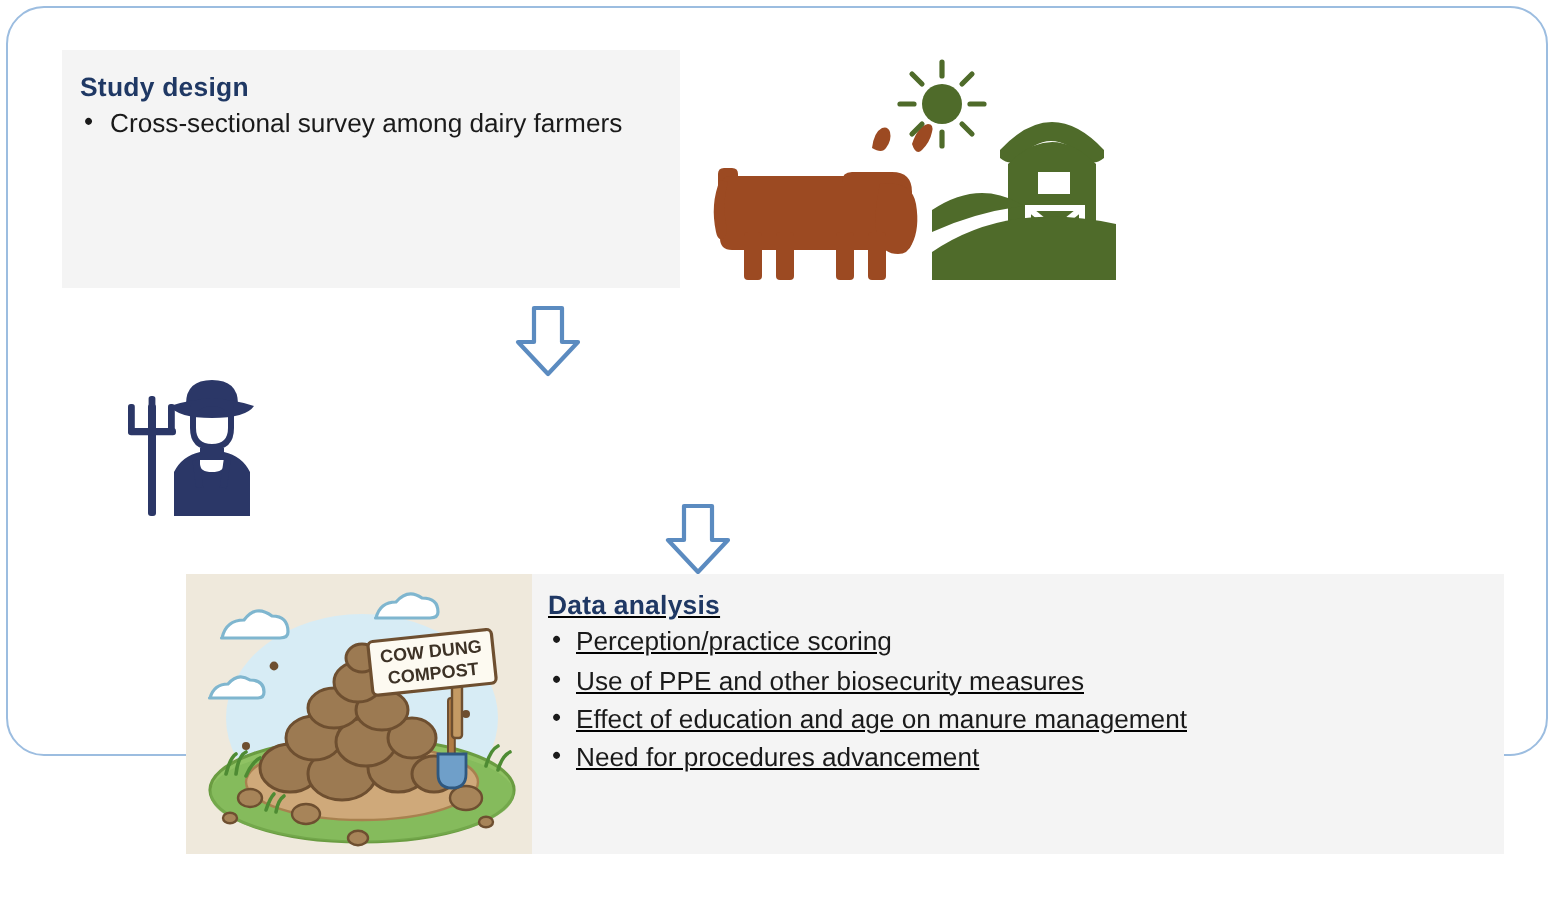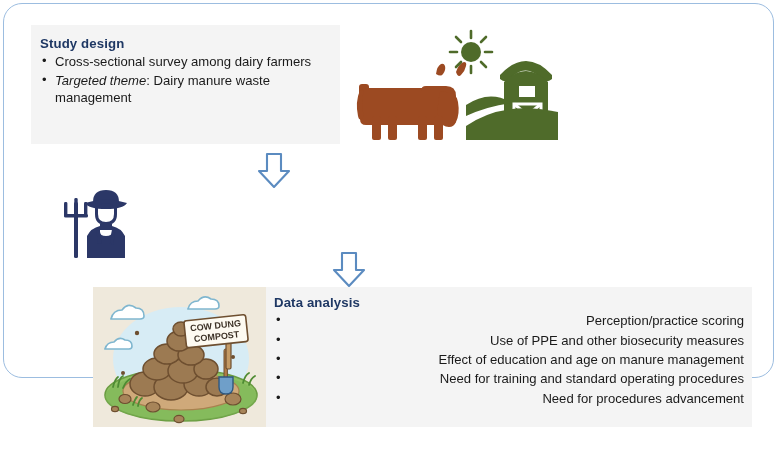--- a/index.html
+++ b/index.html
@@ -32,45 +32,42 @@
   .em{font-style:italic;}
 
   
   #panel-study{left:27px;top:21px;width:309px;height:119px;padding:11px 10px 0 9px;}
   #panel-study ul.bullets li{padding-left:15px;}
 
   
   #panel-enrolled{left:131px;top:187px;width:307px;height:58px;padding:8px 10px 0 12px;}
 
   
-  #panel-analysis{left:262px;top:283px;width:486px;height:140px;padding:8px 8px 0 8px;}
-  #panel-analysis ul.bullets li{margin-bottom:2px;text-align:right;}
+  #panel-analysis{left:262px;top:283px;width:486px;height:140px;padding:8px 8px 0 8px;text-decoration:underline;}
+  #panel-analysis ul.bullets li{margin-bottom:2px;}
 
   
   .arrow{position:absolute;}
 
   
   #art-cow-barn{position:absolute;left:336px;top:24px;width:218px;height:122px;}
   #art-farmer{position:absolute;left:57px;top:176px;width:84px;height:82px;}
   #art-compost{position:absolute;left:89px;top:283px;width:173px;height:140px;
                background:#efe9dc;overflow:hidden;}
 </style>
 </head>
 <body>
 
 <div id="figure-frame">
 
   <div class="panel" id="panel-study">
     <div class="panel-title">Study design</div>
     <ul class="bullets">
       <li>
         <span>Cross-sectional survey among dairy farmers</span>
-      </li>
-      <li>
-        <span class="em">Targeted theme</span><span>: Dairy manure waste management</span>
       </li>
     </ul>
   </div>
 
   <div id="art-cow-barn">
     <svg width="218" height="122" viewBox="0 0 218 122">
 
       <g fill="#9c4a22">
         <path d="M22 56 h4 q3 0 3 3 v28 q0 3 -3 3 h-4 q-3 0 -3 -3 v-28 q0 -3 3 -3 z"></path>
         <path d="M26 60 h64 q7 0 7 7 v24 q0 6 -6 6 h-65 q-6 0 -6 -6 v-25 q0 -6 6 -6 z"></path>
@@ -239,21 +236,18 @@
       <li>
         <span>Perception/practice scoring</span>
       </li>
       <li>
         <span>Use of PPE and other biosecurity measures</span>
       </li>
       <li>
         <span>Effect of education and age on manure management</span>
       </li>
       <li>
-        <span> Need for training and standard operating procedures</span>
-      </li>
-      <li>
         <span>Need for procedures advancement</span>
       </li>
     </ul>
   </div>
 
 </div>
 
 </body></html>

